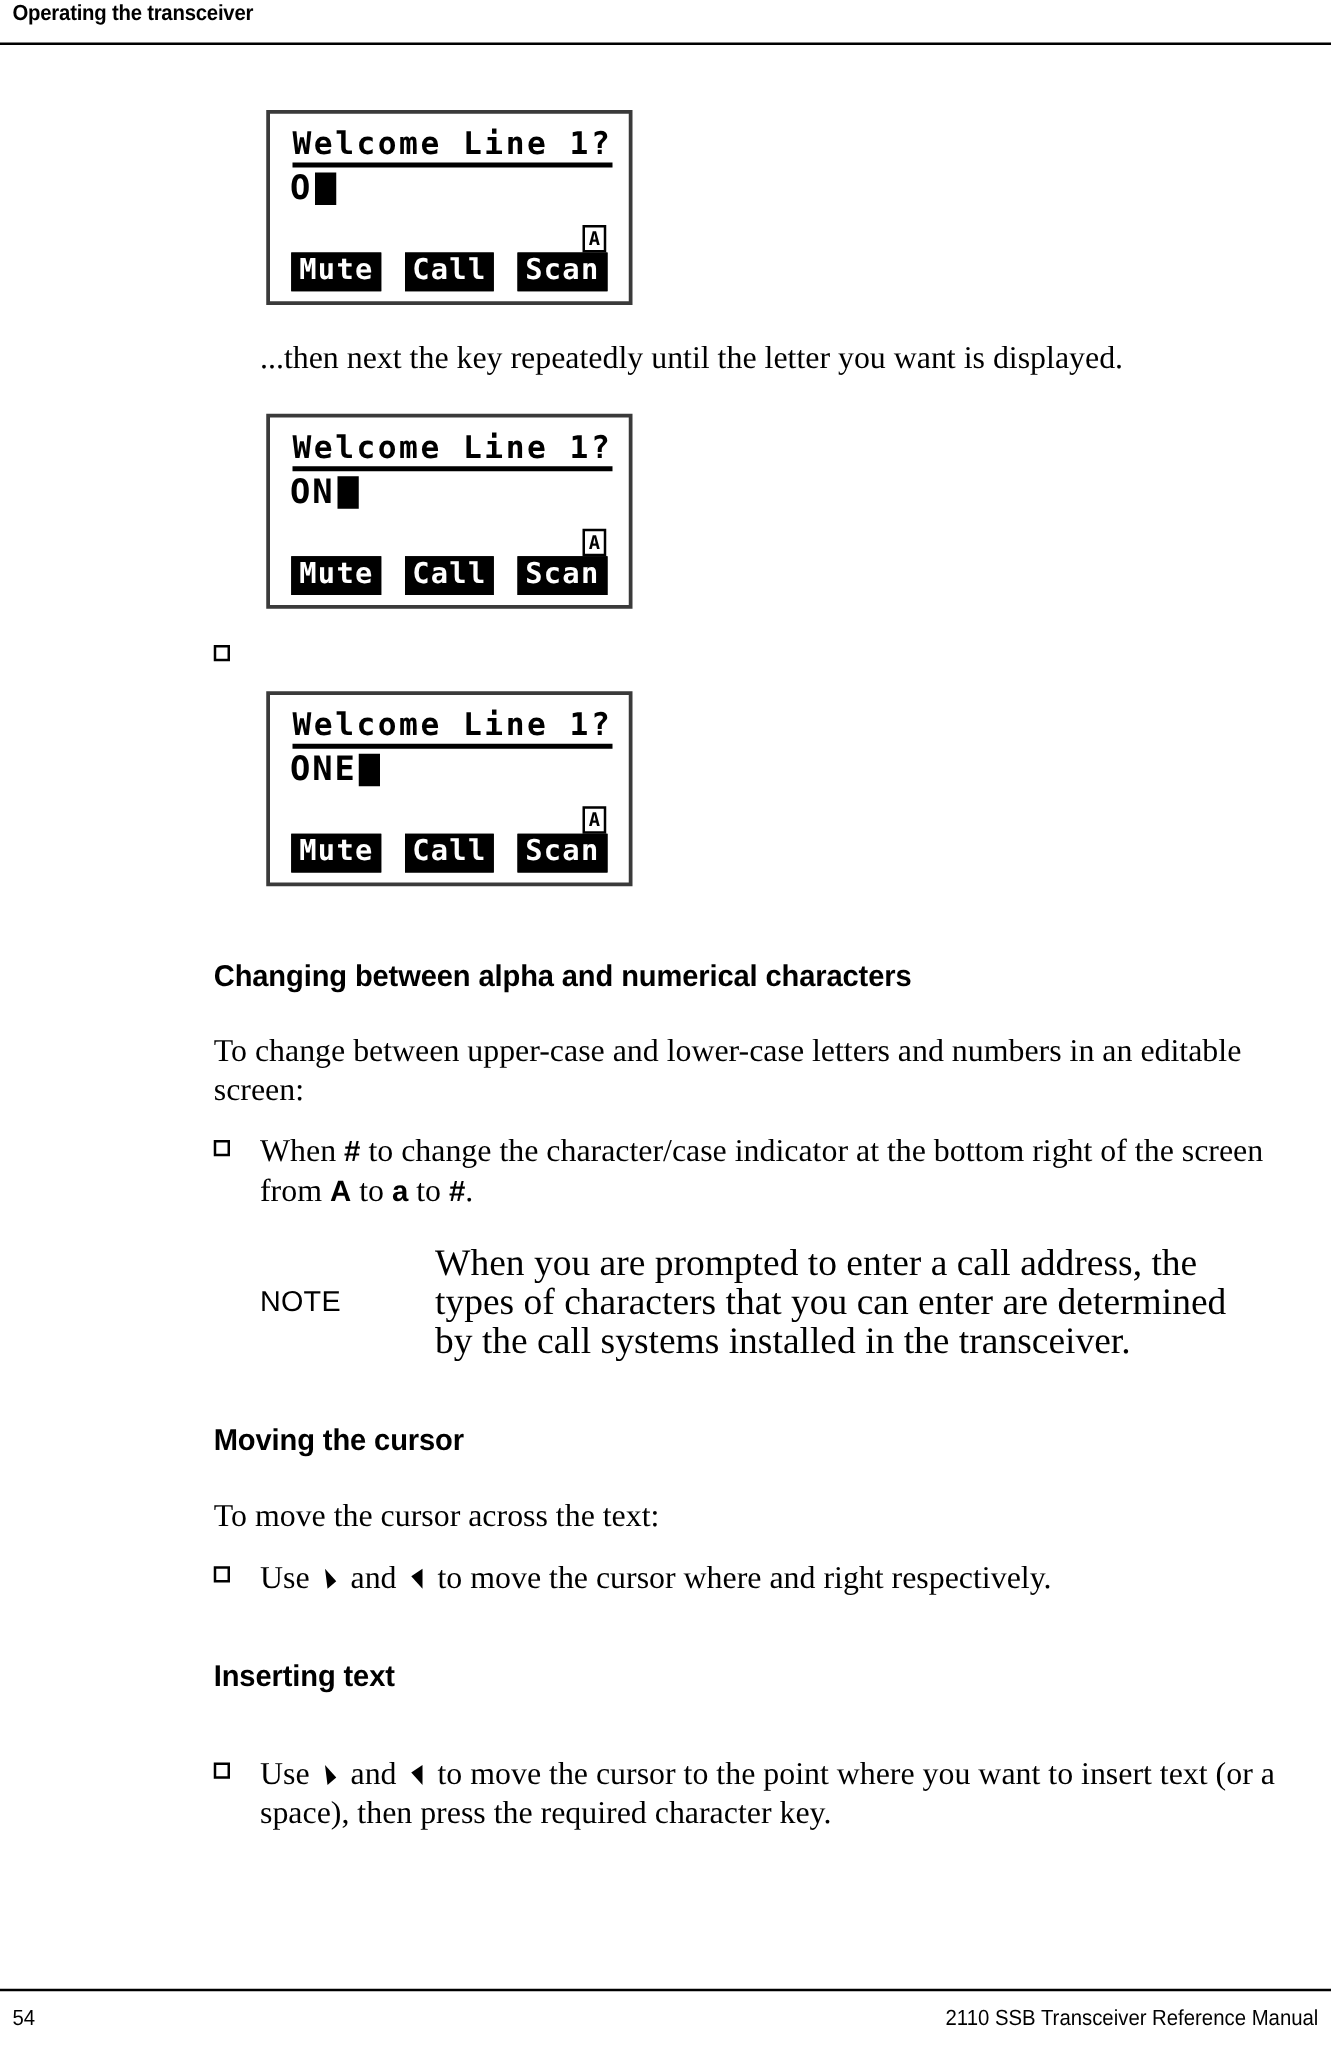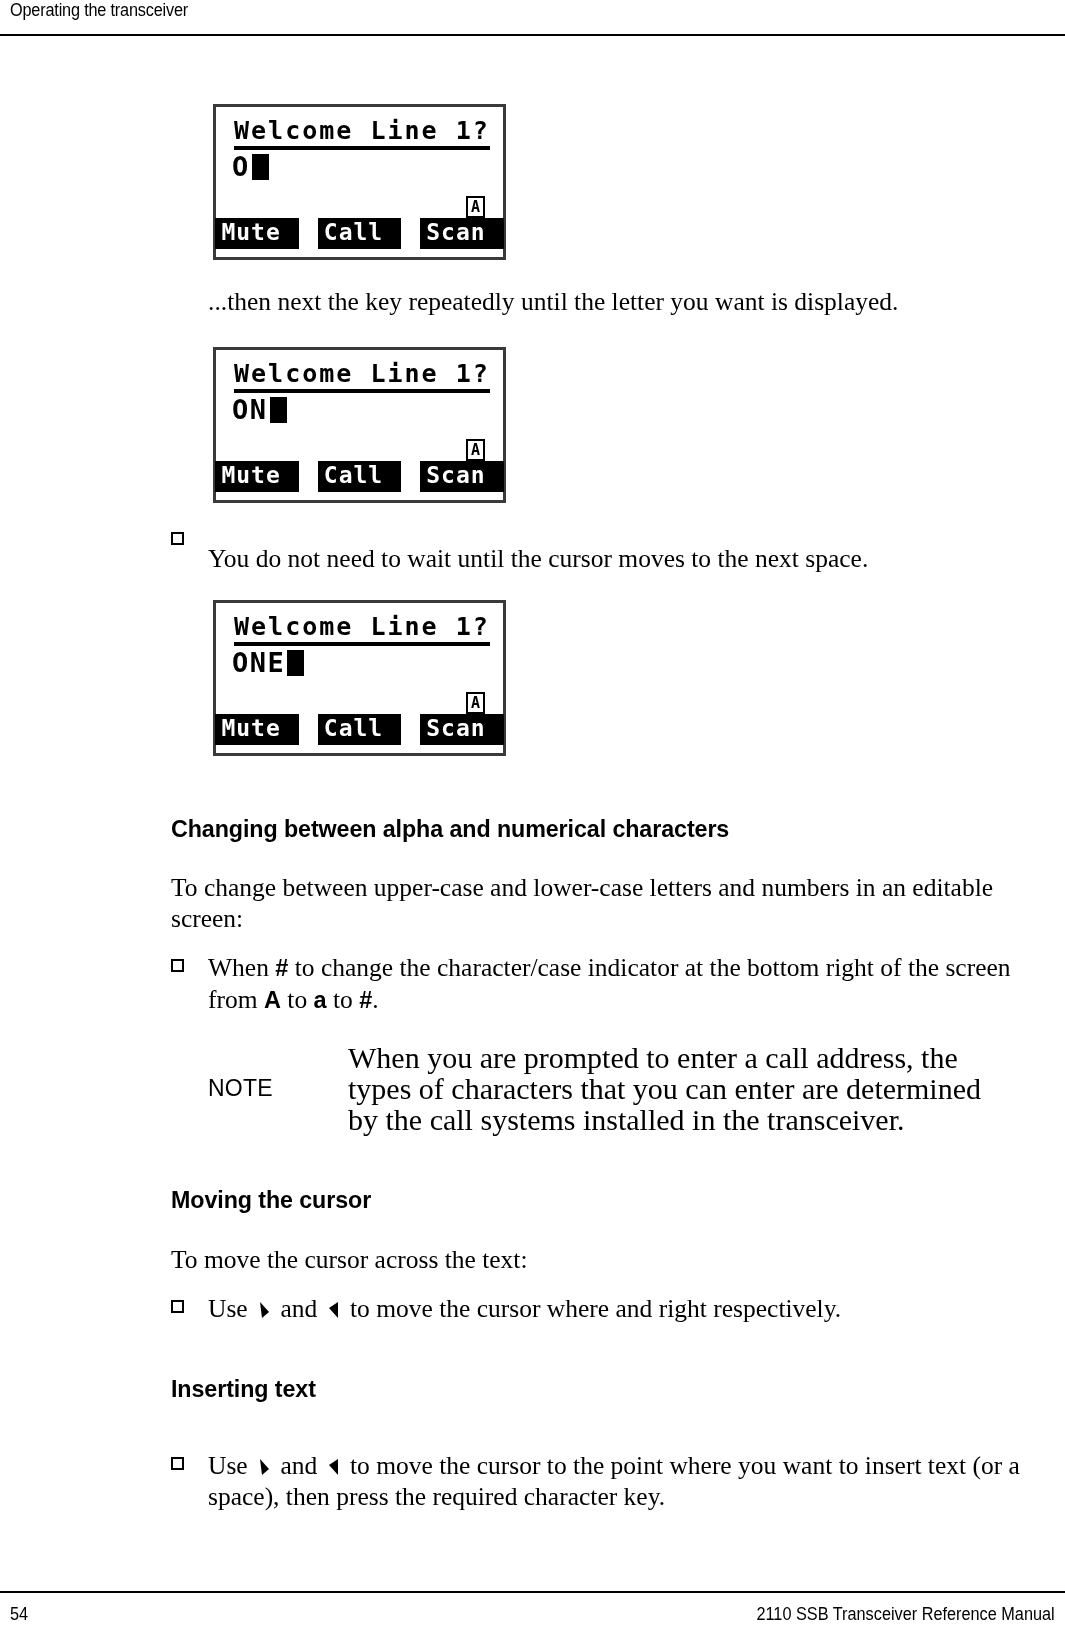--- a/index.html
+++ b/index.html
@@ -18,20 +18,21 @@
 
   
   .page-header {
     position: absolute;
     top: 0; left: 0; right: 0;
     height: 21px;
     padding-left: 10px;
     box-sizing: border-box;
     display: flex;
     align-items: center;
+    font-weight: bold;
   }
   .page-header-text {
     font-family: "Liberation Sans", sans-serif;
     font-size: 17.5px;
     line-height: 1;
     letter-spacing: -0.2px;
     transform: scaleX(0.93);
     transform-origin: left center;
     white-space: nowrap;
   }
@@ -43,21 +44,20 @@
     height: 2px;
     background: #000;
   }
 
   
   .content {
     position: absolute;
     top: 36px;
     left: 0;
     width: 1065px;
-    margin-top: 16px;
   }
 
   
   .lcd-figure {
     margin-left: 213px;
     width: 287px;
     height: 150px;
     box-sizing: content-box;
     border: 3px solid #3a3a3a;
     background: #ffffff;
@@ -124,21 +124,21 @@
     justify-content: center;
     gap: 19px;
     padding: 0 14px;
   }
   .lcd-softkey {
     background: #000;
     color: #fff;
     font-size: 23px;
     font-weight: bold;
     letter-spacing: 1px;
-    padding: 1px 16px 3px 4px;
+    padding: 1px 4px 3px 4px;
     line-height: 1.02;
     border: 2px solid #000;
   }
 
   
   .body-para {
     font-size: 25.5px;
     line-height: 31px;
     margin: 0;
     padding: 0;
@@ -310,21 +310,20 @@
   </div>
 
   <div class="sp-22"></div>
 
   <div class="bullet-item">
     <span class="bullet-box"></span>
   </div>
 
   <div class="sp-18"></div>
 
-  <p class="body-para indent-left">You do not need to wait until the cursor moves to the next space.</p>
 
   <div class="sp-26"></div>
 
   <div class="lcd-figure">
     <div class="lcd-inner">
       <div class="lcd-title">Welcome Line 1?</div>
       <div class="lcd-entry">
         <span>ONE</span>
           <span class="lcd-cursor"></span>
       </div>

